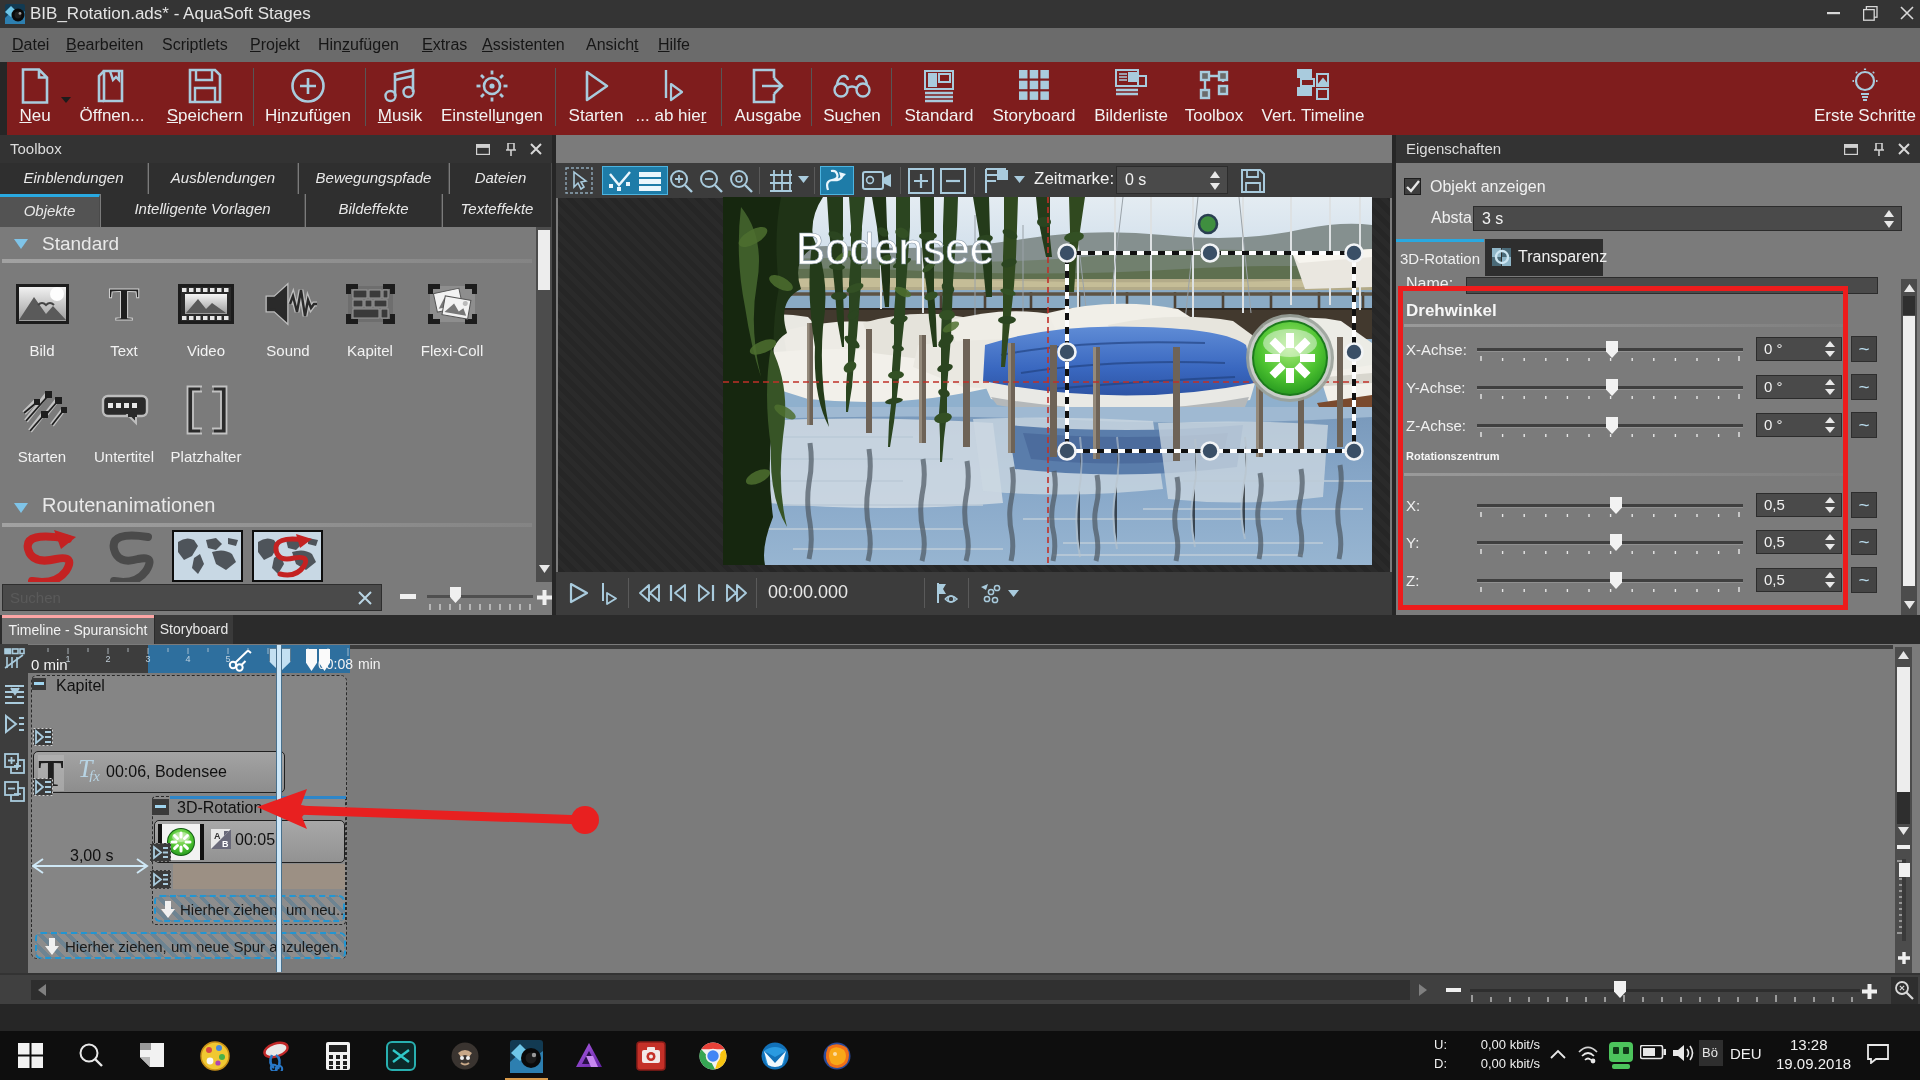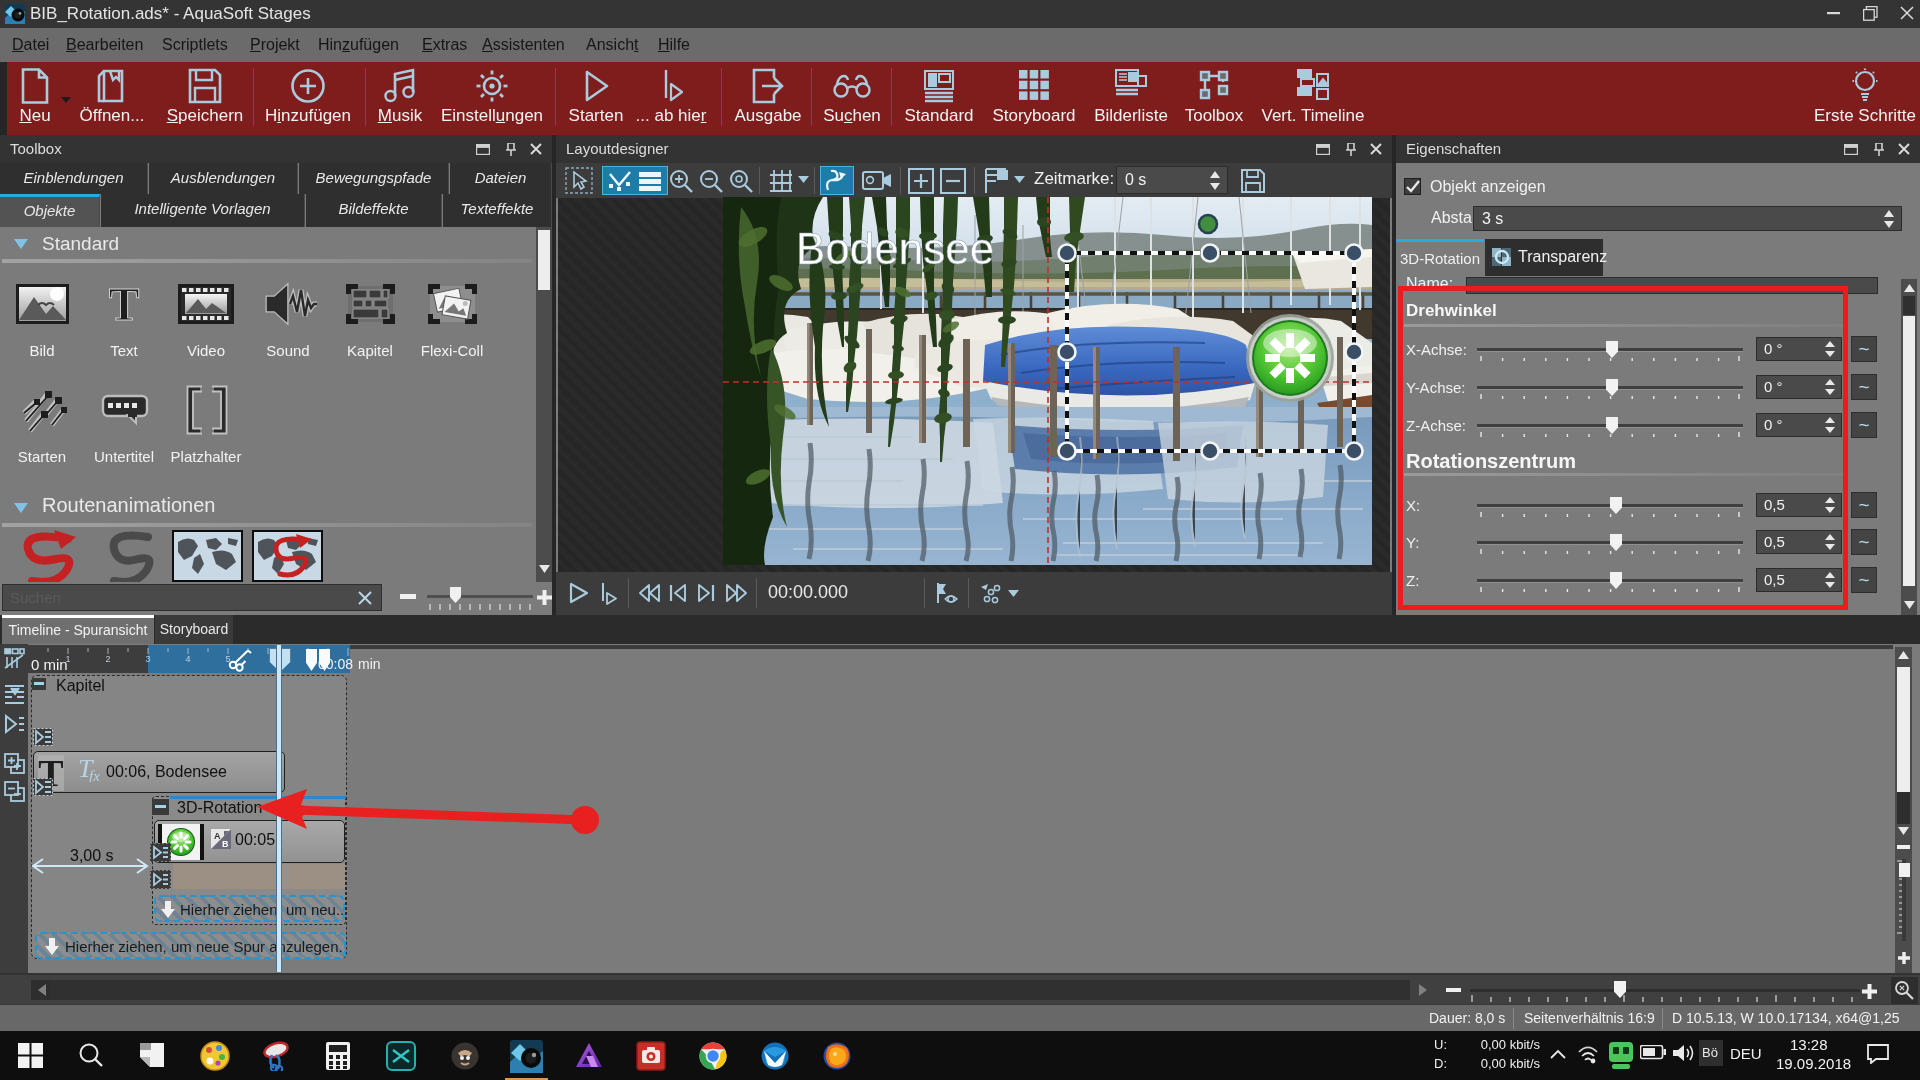--- a/index.html
+++ b/index.html
@@ -484,32 +484,20 @@
             <path d="M93 0 V6"></path>
             <path d="M103 0 V6"></path>
           </g>
       </svg>
       <svg class="abs" style="left:537px;top:8px" width="15" height="15">
           <path d="M7.5 0 V15 M0 7.5 H15" stroke="#f0f0f0" stroke-width="4"></path>
         </svg>
     </div>
   </div>
   <div class="abs panel" id="layoutp" style="left:556px;top:135px;width:836px;height:480px;">
-    <div class="phdr">Layoutdesigner
-      <svg class="abs" style="right:62px;top:9px" width="14" height="11">
-          <rect x="0.5" y="0.5" width="13" height="10" fill="none" stroke="#d0d0d0" stroke-width="1.4"></rect>
-          <rect x="0.5" y="0.5" width="13" height="3.4" fill="#d0d0d0"></rect>
-        </svg>
-      <svg class="abs" style="right:36px;top:8px" width="10" height="13">
-          <path d="M2 0 H8 V7 H2 Z M0 7 H10 M5 7 V13" stroke="#d0d0d0" stroke-width="1.6" fill="none"></path>
-        </svg>
-      <svg class="abs" style="right:10px;top:8px" width="12" height="12">
-          <path d="M1 1 L11 11 M11 1 L1 11" stroke="#d8d8d8" stroke-width="2"></path>
-        </svg>
-    </div>
 
     <div class="abs" style="left:0;top:28px;width:836px;height:35px;background:#3c3c3c;">
       <svg class="abs" style="left:9px;top:4px" width="28" height="27">
         <rect x="1" y="1" width="26" height="25" fill="none" stroke="#8fa8b8" stroke-width="1.4" stroke-dasharray="3 2"></rect>
         <path d="M9 5 L9 20 L13 16 L16 22 L19 20 L16 15 L21 14 Z" fill="none" stroke="#a9cbdd" stroke-width="1.6"></path>
       </svg>
       <div class="abs" style="left:46px;top:3px;width:66px;height:29px;background:#1e7ca8;border:1px solid #4db4e0;"></div>
       <svg class="abs" style="left:52px;top:7px" width="24" height="22">
           <path d="M2 4 L11 15 L22 2" fill="none" stroke="#eaf6fc" stroke-width="2.4"></path>
           <g fill="#eaf6fc">
@@ -1108,38 +1096,38 @@
           </g>
       </svg>
       <div class="sval" style="left:360px;top:433px;">0,5
         <svg class="abs" style="right:4px;top:3px" width="12" height="17">
             <path d="M0 6 L5 0 L10 6 Z" fill="#e8e8e8"></path>
             <path d="M0 10 L5 16 L10 10 Z" fill="#e8e8e8"></path>
           </svg>
       </div>
       <div class="swave" style="left:455px;top:432px;">~</div>
     </div>
-    <span class="abs" style="left:10px;top:315px;font-size:20px;font-weight:bold;color:#f6f6f6;">Rotationszentrum</span>
+    <span class="abs" style="left:10px;top:315px;font-size:11px;font-weight:bold;color:#f6f6f6;">Rotationszentrum</span>
     <div class="abs" style="left:8px;top:338px;width:440px;height:3px;background:linear-gradient(90deg,#9a9a9a,#7f7f7f);"></div>
     <div class="abs" style="left:505px;top:144px;width:16px;height:338px;background:#4c4c4c;">
       <svg class="abs" style="left:3px;top:5px" width="11" height="9">
           <path d="M0 8 H11 L5.5 0 Z" fill="#e8e8e8"></path>
         </svg>
       <div class="abs" style="left:2px;top:17px;width:12px;height:19px;background:#2f2f2f;"></div>
       <div class="abs" style="left:2px;top:37px;width:12px;height:270px;background:#ededed;"></div>
       <svg class="abs" style="left:3px;top:322px" width="11" height="9">
           <path d="M0 0 H11 L5.5 8 Z" fill="#e8e8e8"></path>
         </svg>
     </div>
     <div class="abs" style="left:2px;top:151px;width:450px;height:324px;border:5px solid #ed1c1c;"></div>
   </div>
   <div class="abs" id="timeline" style="left:0;top:615px;width:1920px;height:389px;background:#7b7b7b;">
 
     <div class="abs" style="left:0;top:0;width:1920px;height:29px;background:#2b2b2b;">
-      <div class="abs" style="left:2px;top:0;width:152px;height:29px;background:#6f6f6f;border-top:3px solid #ffffff;color:#f2f2f2;font-size:14px;text-align:center;line-height:25px;white-space:nowrap;">Timeline - Spuransicht</div>
+      <div class="abs" style="left:2px;top:0;width:152px;height:29px;background:#6f6f6f;border-top:3px solid #fca5a5;color:#f2f2f2;font-size:14px;text-align:center;line-height:25px;white-space:nowrap;">Timeline - Spuransicht</div>
       <div class="abs" style="left:155px;top:0;width:78px;height:29px;background:#3a3a3a;color:#e8e8e8;font-size:14px;text-align:center;line-height:28px;">Storyboard</div>
     </div>
 
     <div class="abs" style="left:0;top:29px;width:28px;height:329px;background:#3d3d3d;">
       <svg class="abs" style="left:4px;top:4px" width="21" height="21">
           <g stroke="#a9cbdd" stroke-width="1.6" fill="none">
             <rect x="1" y="1" width="5.5" height="4.5" fill="#a9cbdd"></rect>
             <rect x="8.5" y="1" width="5.5" height="4.5"></rect>
             <rect x="16" y="1" width="4" height="4.5"></rect>
             <path d="M3 9 V20 M8 9 V20 M13 9 V20"></path>
@@ -1412,27 +1400,20 @@
         </svg>
       <div class="abs" style="left:1891px;top:2px;width:27px;height:27px;background:#2e2e2e;">
         <svg class="abs" style="left:3px;top:3px" width="21" height="21">
             <circle cx="8" cy="8" r="6" fill="none" stroke="#d8d8d8" stroke-width="1.8"></circle>
             <path d="M12.5 12.5 L19 19" stroke="#d8d8d8" stroke-width="2.2"></path>
             <path d="M5 8 L11 8 M8 5 L8 11" stroke="#d8d8d8" stroke-width="1.2" transform="rotate(45 8 8)"></path>
           </svg>
       </div>
     </div>
   </div>
-  <div class="abs" id="statusbar" style="left:0;top:1004px;width:1920px;height:27px;background:#686868;border-top:1px solid #3a3a3a;color:#f2f2f2;font-size:14px;">
-    <span class="abs" style="left:1429px;top:5px;">Dauer: 8,0 s</span>
-    <div class="abs" style="left:1513px;top:3px;width:1px;height:21px;background:#8a8a8a;"></div>
-    <span class="abs" style="left:1524px;top:5px;">Seitenverhältnis 16:9</span>
-    <div class="abs" style="left:1662px;top:3px;width:1px;height:21px;background:#8a8a8a;"></div>
-    <span class="abs" style="left:1672px;top:5px;">D 10.5.13, W 10.0.17134, x64@1,25</span>
-  </div>
   <div class="abs" id="taskbar" style="left:0;top:1031px;width:1920px;height:49px;background:#0e0e0e;">
     <svg class="abs" style="left:18px;top:12px" width="25" height="25">
         <g fill="#f2f2f2">
           <rect x="0" y="0" width="11.5" height="11.5"></rect>
           <rect x="13.5" y="0" width="11.5" height="11.5"></rect>
           <rect x="0" y="13.5" width="11.5" height="11.5"></rect>
           <rect x="13.5" y="13.5" width="11.5" height="11.5"></rect>
         </g>
       </svg>
     <svg class="abs" style="left:78px;top:11px" width="26" height="26">

